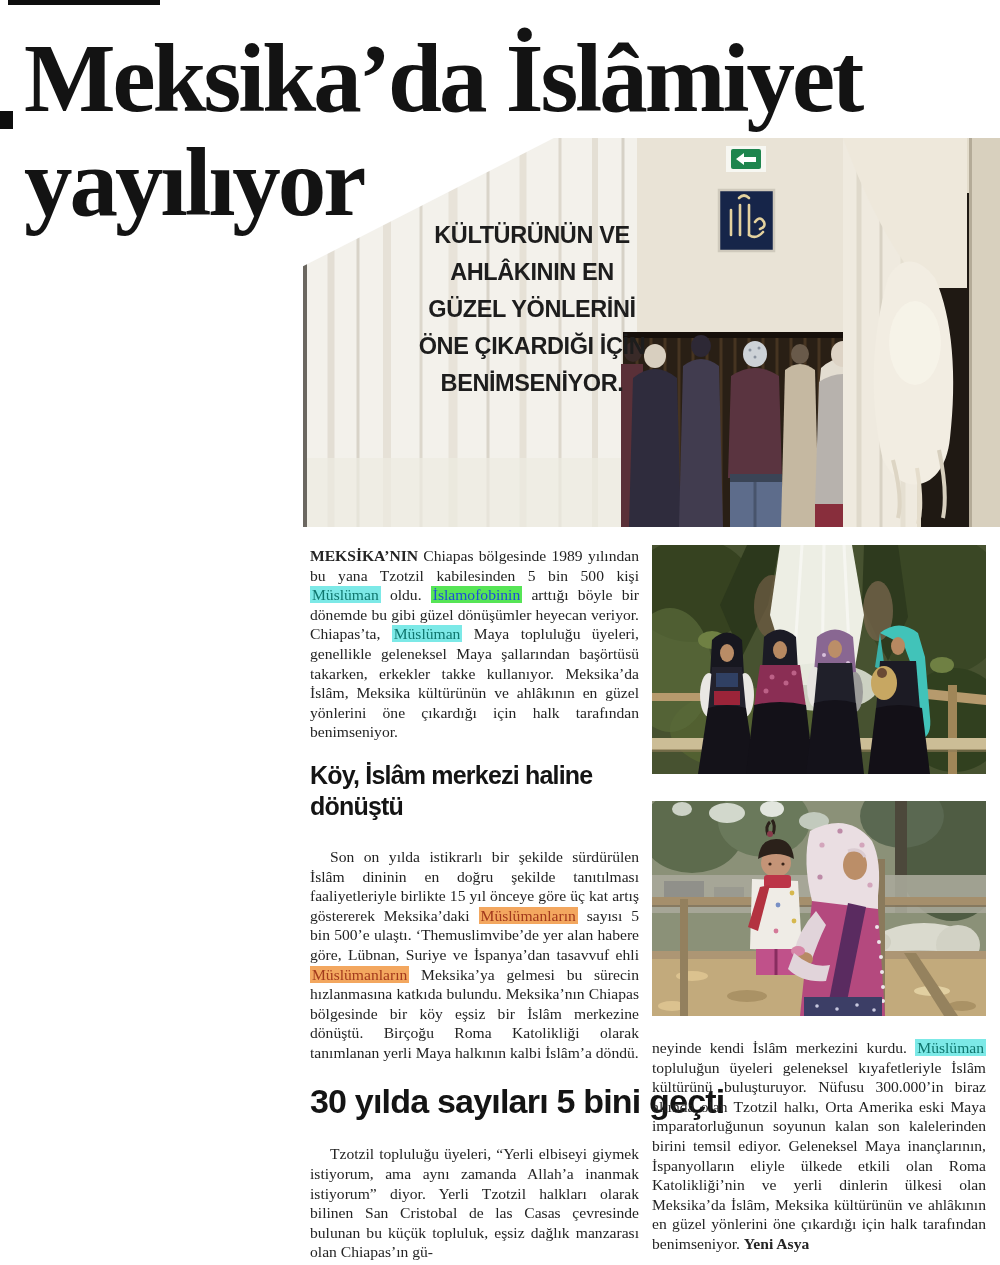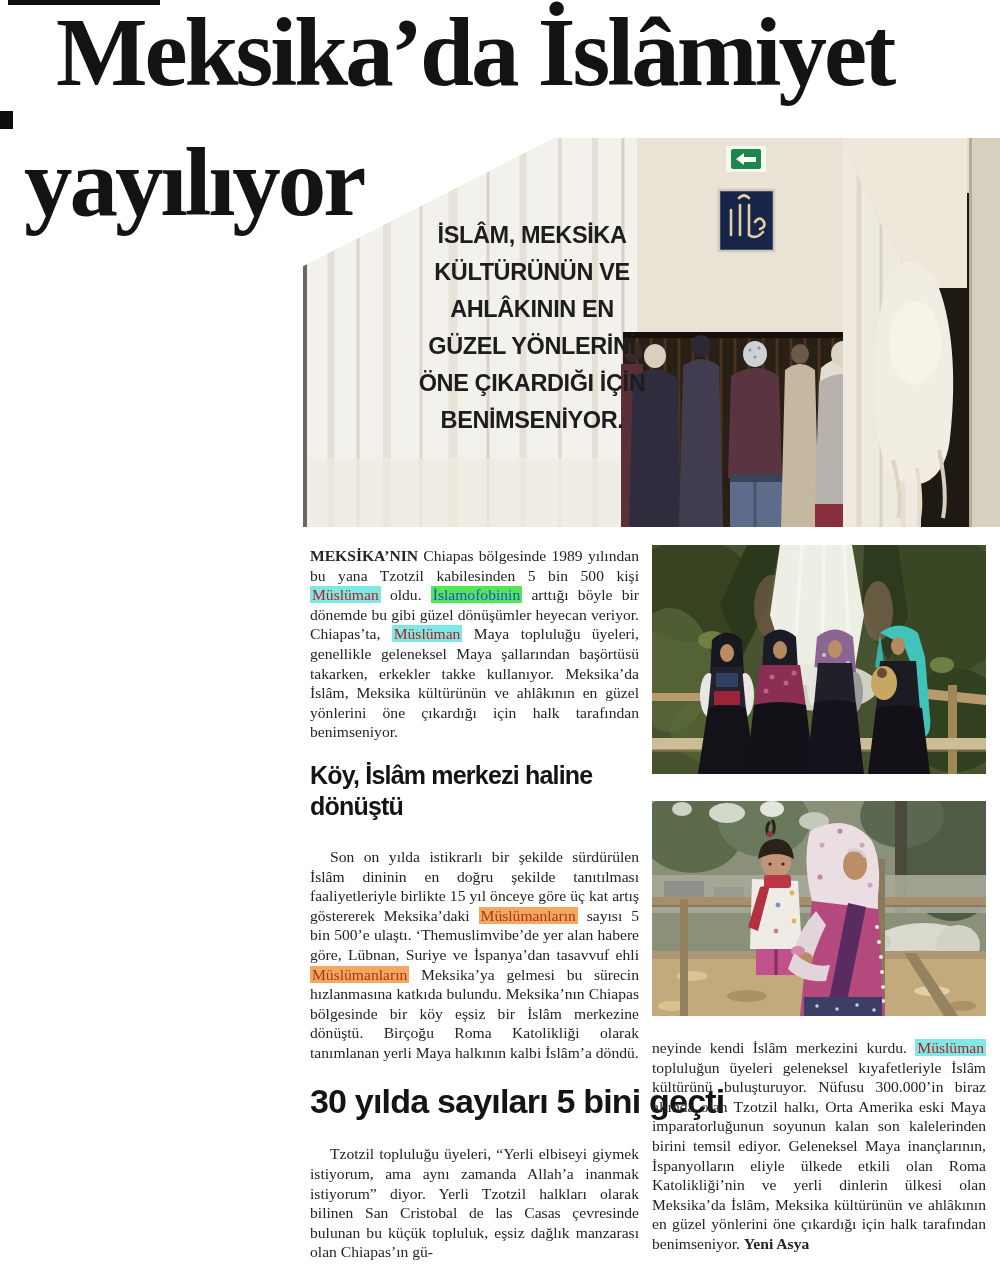--- a/index.html
+++ b/index.html
@@ -7,21 +7,21 @@
         font-family:"Liberation Serif", serif;}
 
   
   .art-top{position:absolute;left:8px;top:0;width:152px;height:5px;background:#0e0e0e;}
   .art-left{position:absolute;left:0;top:111px;width:13px;height:18px;background:#0e0e0e;}
 
   
   .headline{position:absolute;left:24px;color:#131313;font-weight:bold;
             font-family:"Liberation Serif", serif;font-size:97px;letter-spacing:-3px;
             white-space:nowrap;z-index:6;line-height:1;}
-  .hl1{top:4px;margin-left:32px;}
+  .hl1{top:30px;}
   .hl2{top:134px;}
 
   
   .photo1{position:absolute;left:303px;top:138px;width:697px;height:389px;
           clip-path:polygon(36% 0,100% 0,100% 100%,0 100%,0 33%);
           filter:saturate(.92) blur(.3px);}
   .photo1 svg{display:block;width:100%;height:100%;}
 
   
   .pullquote{position:absolute;left:396px;top:217px;width:272px;z-index:5;text-align:center;
@@ -38,21 +38,21 @@
   .p3{margin-top:27px;}
   .p4{margin-top:22px;}
   .subhead{font-family:"Liberation Sans", sans-serif;font-weight:bold;color:#141414;
            font-size:25px;line-height:31px;letter-spacing:-0.8px;}
   .sh1{margin-top:18px;}
   .sh2{margin-top:24px;white-space:nowrap;font-size:34px;}
 
   .seg-lead{font-weight:bold;}
   .seg-bold{font-weight:bold;}
   .hl{padding:0 2px;}
-  .hl-cyan{background:var(--hl-cyan,#7ce9e7);color:#b91c1c;}
+  .hl-cyan{background:var(--hl-cyan,#7ce9e7);color:#0f766e;}
   .hl-green{background:var(--hl-green,#56e556);color:#1d4ed8;}
   .hl-orange{background:var(--hl-orange,#f3a75f);color:#a2391c;}
 
   .sidephoto{display:block;filter:saturate(.95) blur(.35px);}
   .photo2{width:334px;height:229px;}
   .photo3{width:334px;height:215px;margin-top:27px;}
 </style>
 </head>
 <body>
 
@@ -160,21 +160,20 @@
         <path d="M590 322 q10 38 5 58" stroke="#ded5c2" stroke-width="4" fill="none"></path>
         <path d="M614 330 q6 36 1 56" stroke="#e6ddcb" stroke-width="4" fill="none"></path>
         <path d="M636 312 q9 42 4 68" stroke="#d8cfbc" stroke-width="4" fill="none"></path>
         <rect x="666" y="0" width="3" height="389" fill="#b5ab96"></rect>
         <rect x="669" y="0" width="28" height="389" fill="#d9d0bc"></rect>
       </g>
     </svg>
   </div>
 
   <div class="pullquote">
-      <div>İSLÂM, MEKSİKA</div>
       <div>KÜLTÜRÜNÜN VE</div>
       <div>AHLÂKININ EN</div>
       <div>GÜZEL YÖNLERİNİ</div>
       <div>ÖNE ÇIKARDIĞI İÇİN</div>
       <div>BENİMSENİYOR.</div>
     </div>
 
   <div class="col-left">
     <p class="bodytext"><span class="seg-lead">MEKSİKA’NIN</span><span> Chiapas bölgesinde 1989 yılından bu yana Tzotzil kabilesinden 5 bin 500 kişi </span><span class="hl hl-cyan">Müslüman</span><span> oldu. </span><span class="hl hl-green">İslamofobinin</span><span> arttığı böyle bir dönemde bu gibi güzel dönüşümler heyecan veriyor. Chiapas’ta, </span><span class="hl hl-cyan">Müslüman</span><span> Maya topluluğu üyeleri, genellikle geleneksel Maya şallarından başörtüsü takarken, erkekler takke kullanıyor. Meksika’da İslâm, Meksika kültürünün ve ahlâkının en güzel yönlerini öne çıkardığı için halk tarafından benimseniyor.</span></p>
     <div class="subhead sh1">Köy, İslâm merkezi haline dönüştü</div>

